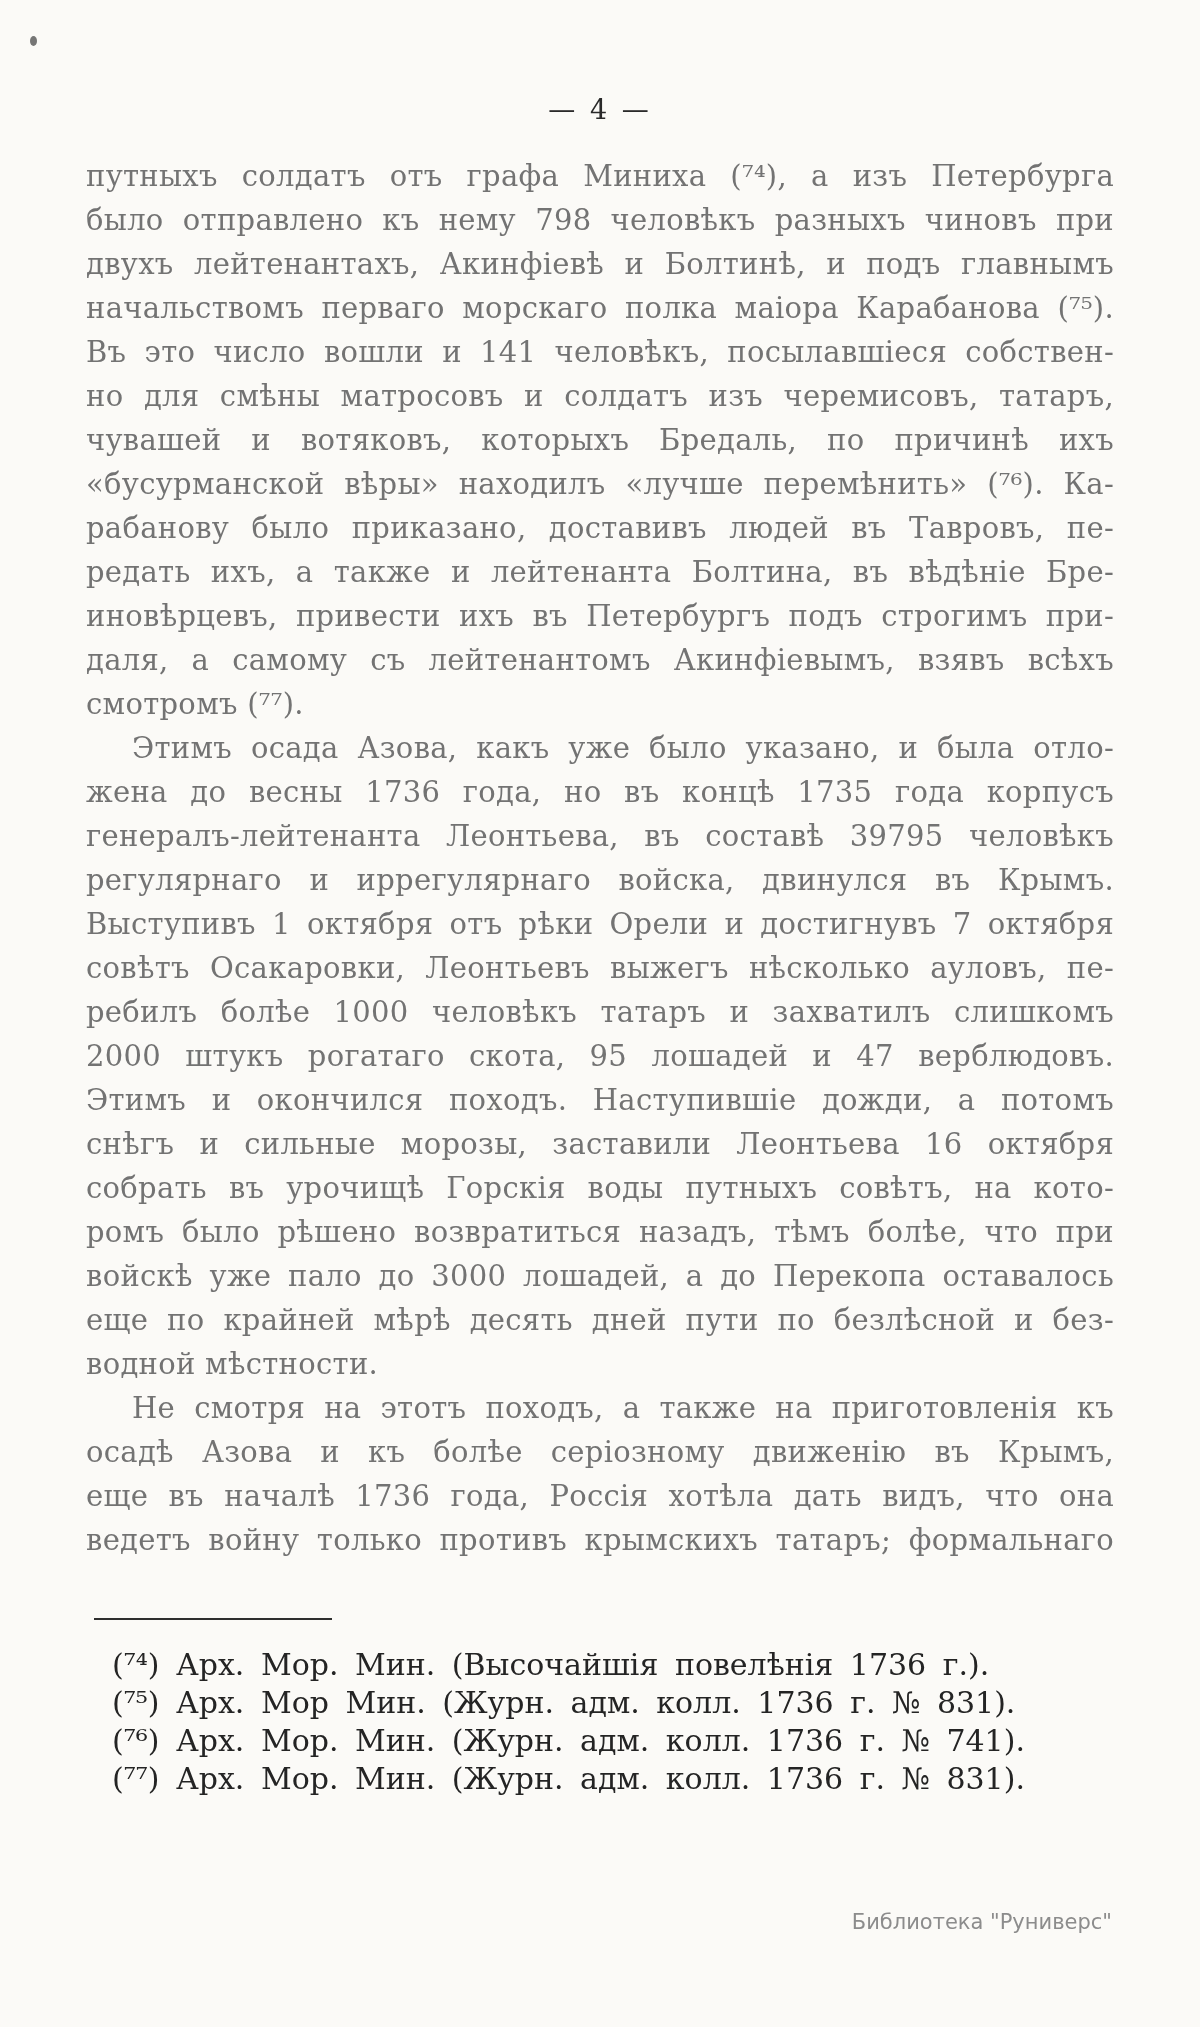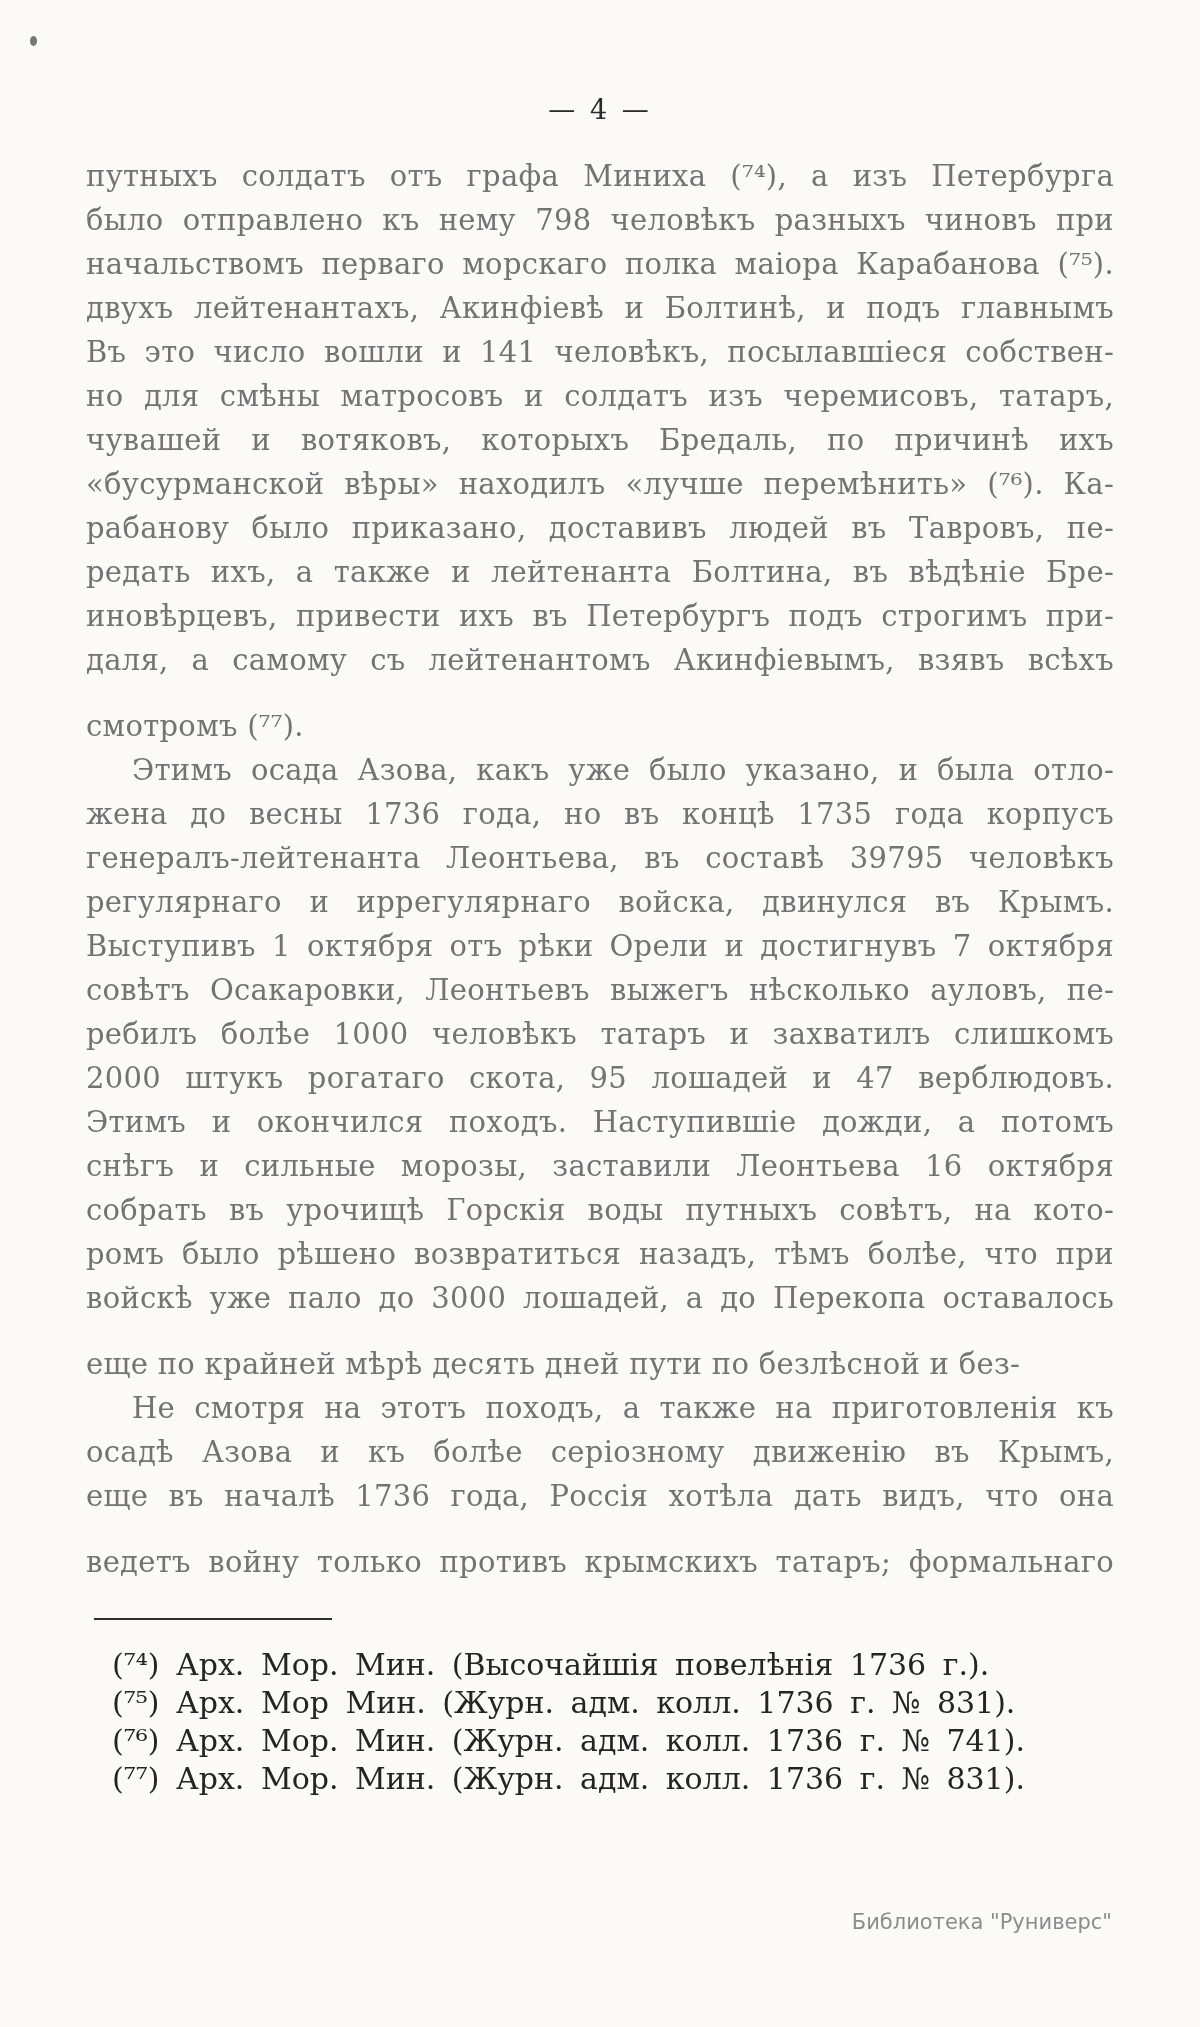--- a/index.html
+++ b/index.html
@@ -39,21 +39,21 @@
     line-height: 44px;
     letter-spacing: 0.3px;
     color: #737373;
   }
   .para { margin: 0; }
   .line {
     text-align: justify;
     text-align-last: justify;
   }
   
-  .para .line:last-child { text-align-last: left; margin-top: 22px; }
+  .para .line:last-child { text-align-last: left; }
   
   .para.continues .line:last-child { text-align-last: justify; }
   
   .para.indent .line:first-child { text-indent: 46px; }
 
   .footnote-rule {
     position: absolute;
     left: 94px;
     top: 1618px;
     width: 238px;
@@ -94,22 +94,22 @@
 <div class="page">
 
   <div class="scan-speck"></div>
 
   <div class="page-number">— 4 —</div>
 
   <div class="body-text">
     <div class="para">
         <div class="line">путныхъ солдатъ отъ графа Миниха (⁷⁴), а изъ Петербурга</div>
         <div class="line">было отправлено къ нему 798 человѣкъ разныхъ чиновъ при</div>
+        <div class="line">двухъ лейтенантахъ, Акинфіевѣ и Болтинѣ, и подъ главнымъ</div>
         <div class="line">начальствомъ перваго морскаго полка маіора Карабанова (⁷⁵).</div>
-        <div class="line">двухъ лейтенантахъ, Акинфіевѣ и Болтинѣ, и подъ главнымъ</div>
         <div class="line">Въ это число вошли и 141 человѣкъ, посылавшіеся собствен-</div>
         <div class="line">но для смѣны матросовъ и солдатъ изъ черемисовъ, татаръ,</div>
         <div class="line">чувашей и вотяковъ, которыхъ Бредаль, по причинѣ ихъ</div>
         <div class="line">«бусурманской вѣры» находилъ «лучше перемѣнить» (⁷⁶). Ка-</div>
         <div class="line">рабанову было приказано, доставивъ людей въ Тавровъ, пе-</div>
         <div class="line">редать ихъ, а также и лейтенанта Болтина, въ вѣдѣніе Бре-</div>
         <div class="line">иновѣрцевъ, привести ихъ въ Петербургъ подъ строгимъ при-</div>
         <div class="line">даля, а самому съ лейтенантомъ Акинфіевымъ, взявъ всѣхъ</div>
         <div class="line">смотромъ (⁷⁷).</div>
       </div>
@@ -121,20 +121,21 @@
         <div class="line">Выступивъ 1 октября отъ рѣки Орели и достигнувъ 7 октября</div>
         <div class="line">совѣтъ Осакаровки, Леонтьевъ выжегъ нѣсколько ауловъ, пе-</div>
         <div class="line">ребилъ болѣе 1000 человѣкъ татаръ и захватилъ слишкомъ</div>
         <div class="line">2000 штукъ рогатаго скота, 95 лошадей и 47 верблюдовъ.</div>
         <div class="line">Этимъ и окончился походъ. Наступившіе дожди, а потомъ</div>
         <div class="line">снѣгъ и сильные морозы, заставили Леонтьева 16 октября</div>
         <div class="line">собрать въ урочищѣ Горскія воды путныхъ совѣтъ, на кото-</div>
         <div class="line">ромъ было рѣшено возвратиться назадъ, тѣмъ болѣе, что при</div>
         <div class="line">войскѣ уже пало до 3000 лошадей, а до Перекопа оставалось</div>
         <div class="line">еще по крайней мѣрѣ десять дней пути по безлѣсной и без-</div>
+        <div class="line">водной мѣстности.</div>
       </div>
     <div class="para indent continues">
         <div class="line">Не смотря на этотъ походъ, а также на приготовленія къ</div>
         <div class="line">осадѣ Азова и къ болѣе серіозному движенію въ Крымъ,</div>
         <div class="line">еще въ началѣ 1736 года, Россія хотѣла дать видъ, что она</div>
         <div class="line">ведетъ войну только противъ крымскихъ татаръ; формальнаго</div>
       </div>
   </div>
 
   <div class="footnote-rule"></div>

